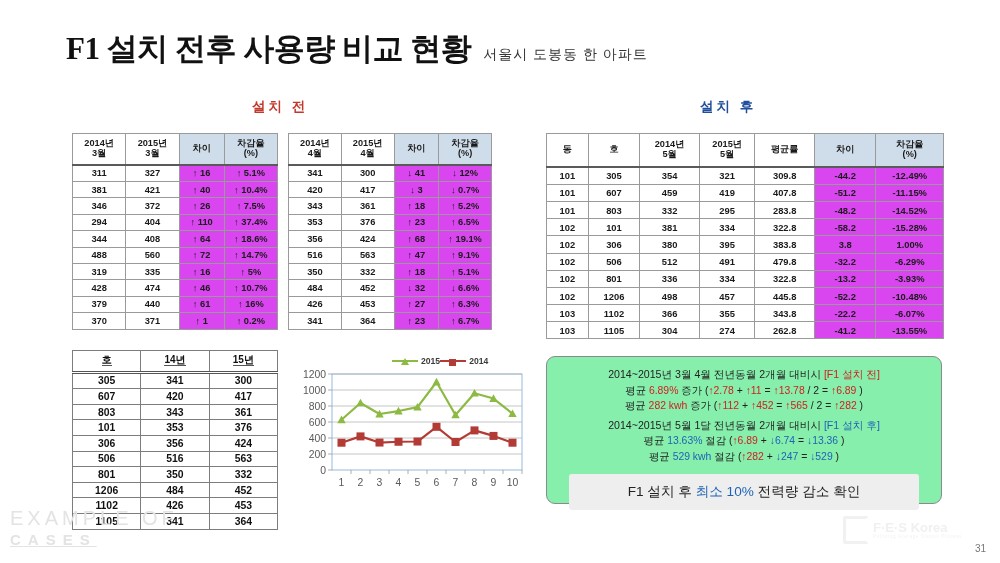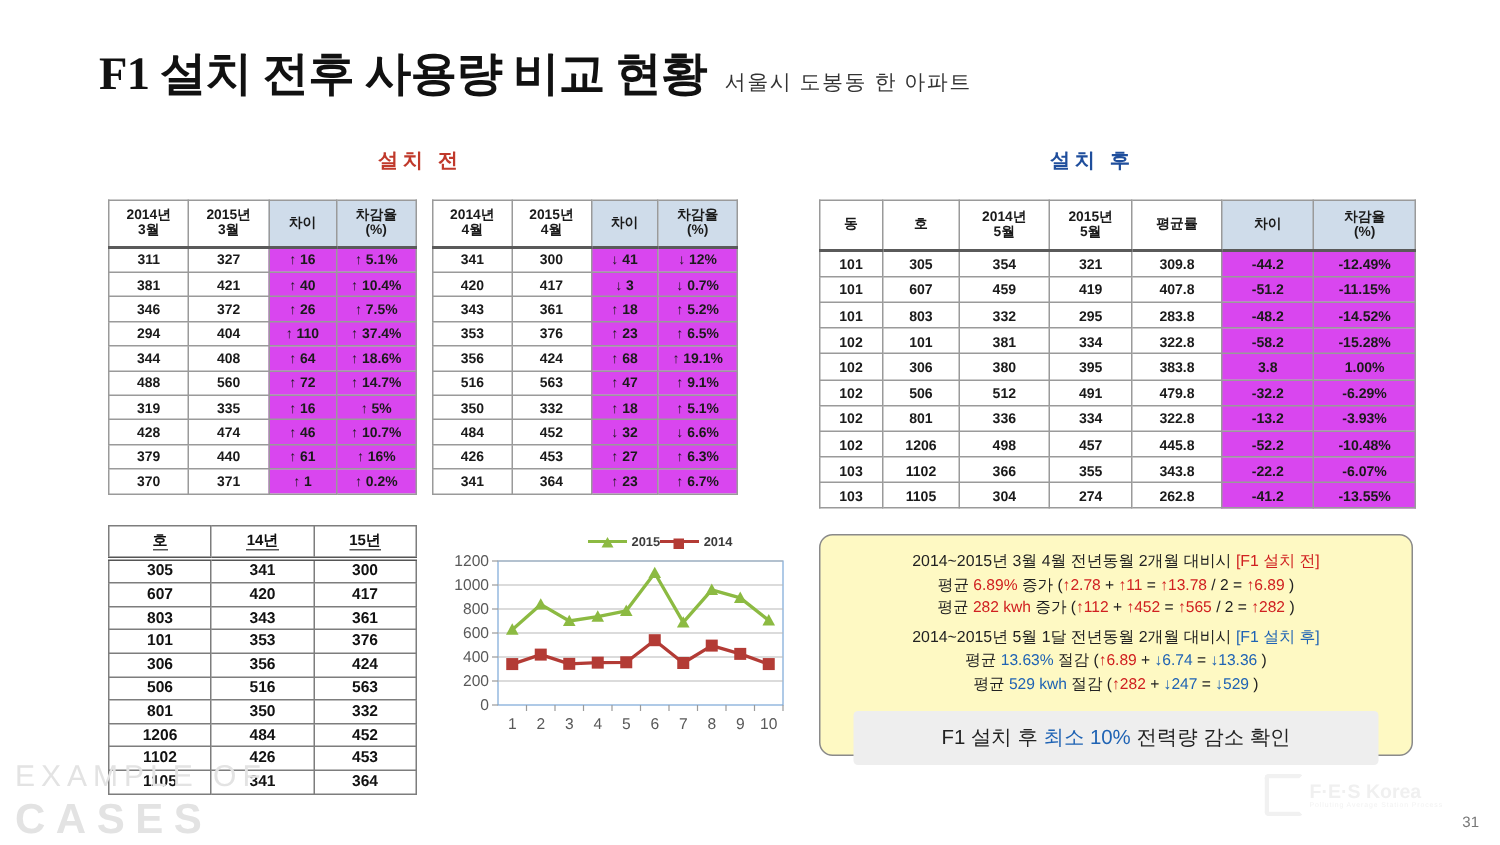--- a/index.html
+++ b/index.html
@@ -67,34 +67,34 @@
   .lgline{width:26px;height:0;border-top:2.5px solid #8cba42;position:relative;}
   .lgline.red{border-top-color:#b33b35;}
   .lgmark{position:absolute;left:9px;top:-4px;width:0;height:0;border-left:4px solid transparent;border-right:4px solid transparent;border-bottom:7px solid #8cba42;}
   .lgmark.sq{border:none;width:7px;height:7px;background:#b33b35;top:-3.5px;}
   .plot-svg{position:absolute;left:0;top:14px;}
   .ylab{font-size:10.4px;fill:#595959;font-family:"Liberation Sans",sans-serif;}
   .xlab{font-size:10.4px;fill:#595959;font-family:"Liberation Sans",sans-serif;}
 
   
   #summary{position:absolute;left:546px;top:356px;width:396px;height:148px;
-    border:1.4px solid #8a8a8a;border-radius:9px;background:#fef9c3;box-sizing:border-box;
+    border:1.4px solid #8a8a8a;border-radius:9px;background:#86efac;box-sizing:border-box;
     padding:10px 8px 0;text-align:center;}
   #summary .ln{font-size:10.4px;line-height:15.6px;color:#222;white-space:nowrap;}
   #summary .ln.head{font-size:10.6px;}
   #summary .gap{height:4px;}
   .red{color:#d02020;}
   .blu{color:#1f63b4;}
   .conc{margin:9px 14px 0;background:#eeeeee;border-radius:3px;padding:9px 0;font-size:13.6px;color:#222;}
   .conc .blu{color:#1f63b4;}
 
   
   #wm{position:absolute;left:10px;top:508px;color:#e3e3e3;line-height:1.0;}
   #wm .l1{font-size:20px;letter-spacing:4px;}
-  #wm .l2{font-size:28px;letter-spacing:7px;font-weight:bold;margin-top:4px;}
+  #wm .l2{font-size:15px;letter-spacing:7px;font-weight:bold;margin-top:4px;text-decoration:underline;}
   #logo{position:absolute;right:38px;top:516px;display:flex;align-items:center;gap:4px;opacity:1;}
   #logo .mark{width:20px;height:22px;border:3px solid #f1f1f1;border-right-color:transparent;border-radius:3px;}
   #logo .txt{font-size:13px;font-weight:bold;color:#f0f0f0;line-height:1;}
   #logo .tag{font-size:4.6px;color:#f2f2f2;letter-spacing:0.6px;}
   #pageno{position:absolute;right:14px;top:543px;font-size:10px;color:#777;}
 </style>
 </head>
 <body>
 
 <div class="slide">

